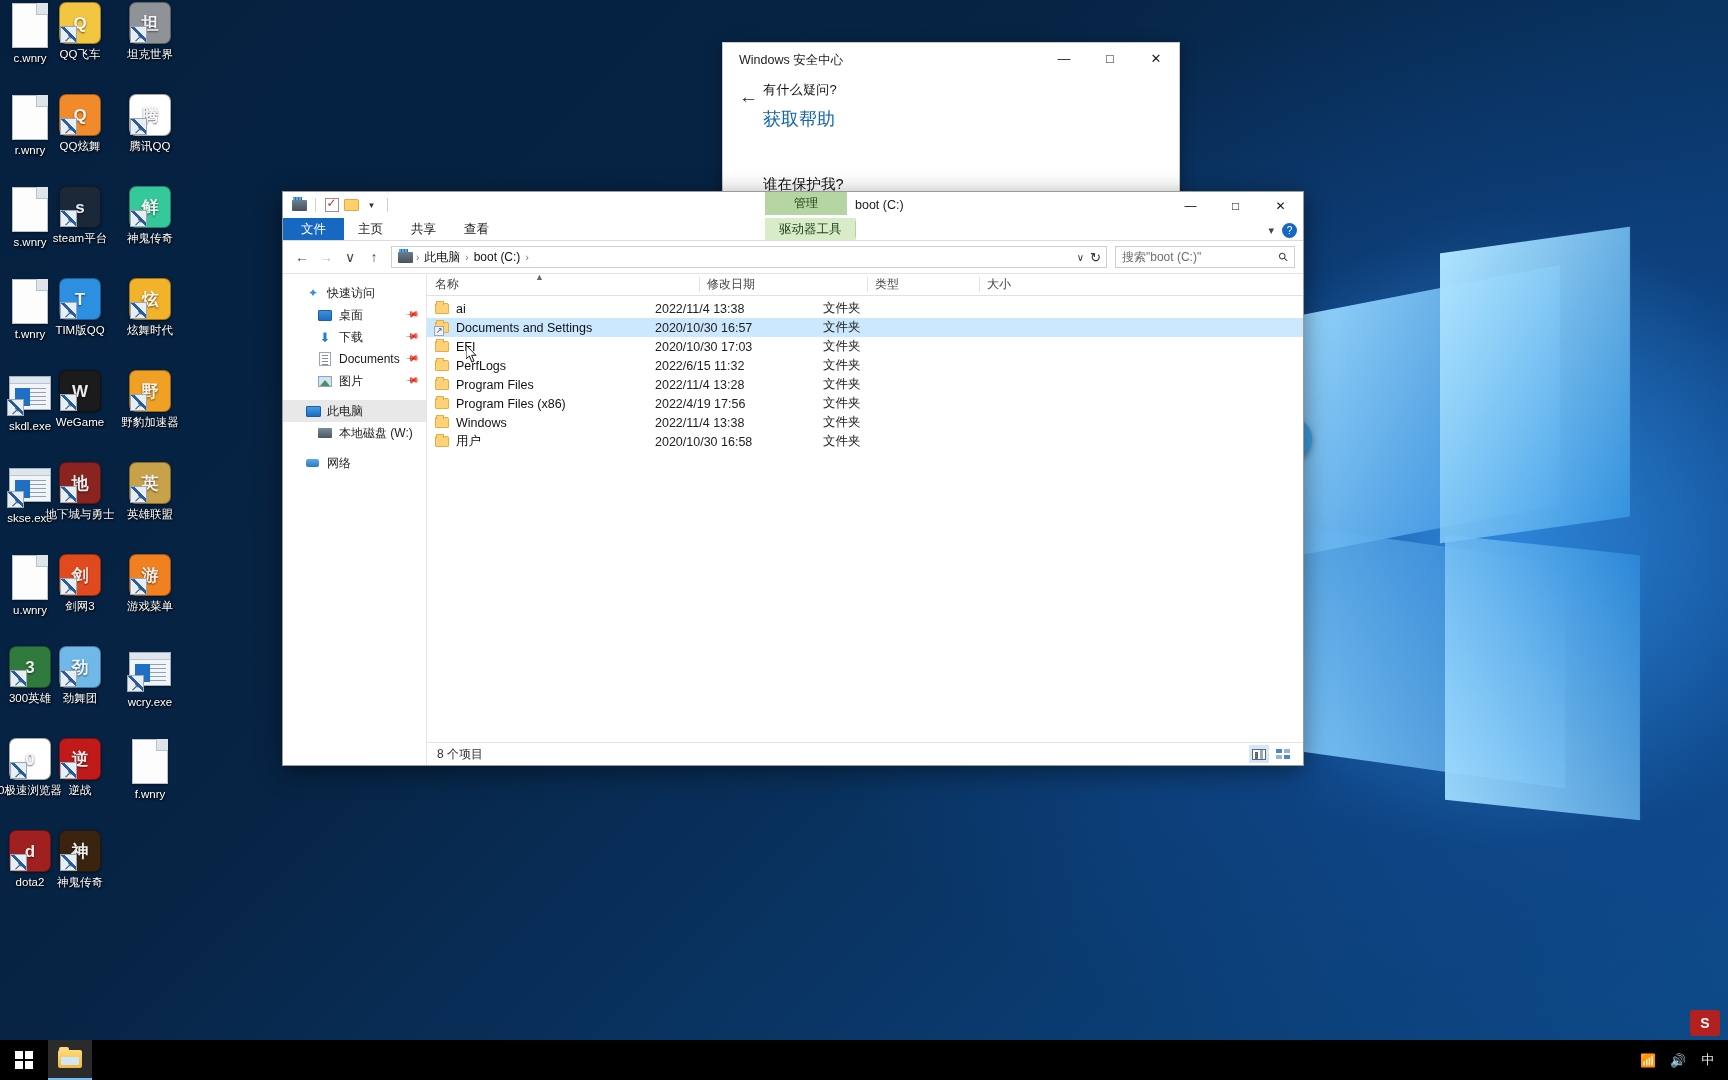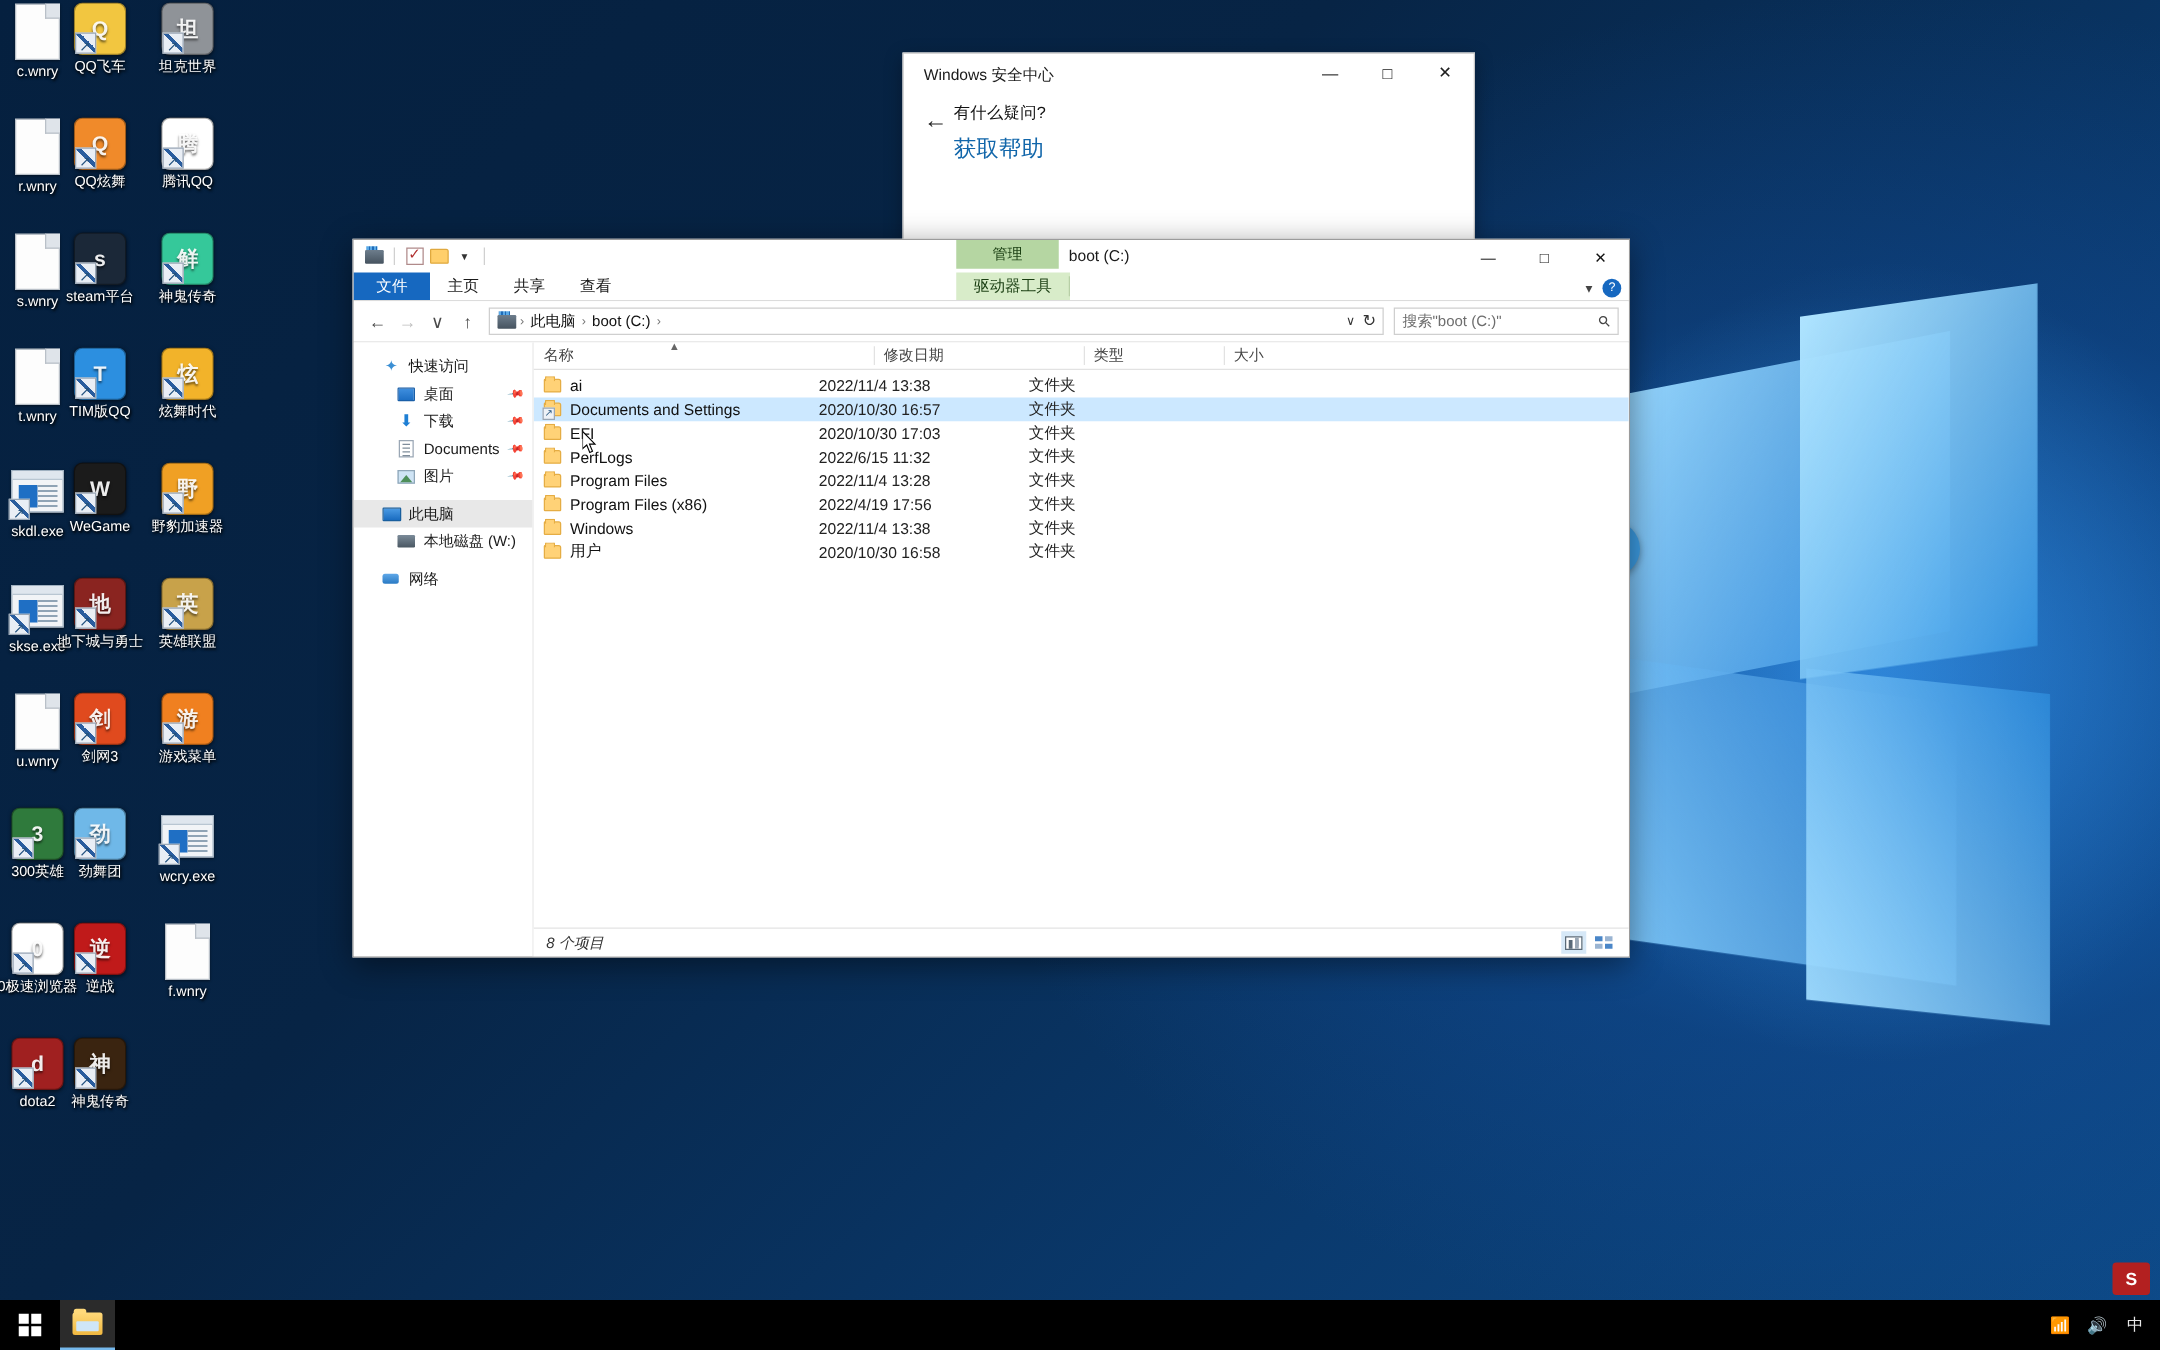--- a/index.html
+++ b/index.html
@@ -242,21 +242,20 @@
     background:#ffd277; border:1px solid #e5ad44; border-bottom:none; border-radius:1px 1px 0 0;
   }
   .folder-ic.shortcut-badge::after {
     content:"↗"; position:absolute; left:-2px; bottom:-4px; font-size:8px; color:#25557f;
     background:#eef2f7; border:1px solid #9aa7b5; width:8px; height:8px; line-height:7px; text-align:center;
   }
   .statusbar {
     height:23px; border-top:1px solid #e4e4e4; background:#fff;
     display:flex; align-items:center; padding:0 10px; font-size:12px; color:#333;
     position:relative;
-    font-style:italic;
   }
   .view-btns { margin-left:auto; display:flex; gap:4px; }
   .vbtn { width:20px; height:18px; display:flex; align-items:center; justify-content:center; }
   .vbtn.active { background:#d6e8f7; }
   .vb-details {
     width:14px; height:11px; border:1px solid #5a6a78; position:relative; background:#fff;
   }
   .vb-details::after {
     content:""; position:absolute; left:2px; top:2px; width:3px; height:7px; background:#5a6a78;
     box-shadow: 5px 0 0 0 #9aa7b5, 5px -2px 0 0 #9aa7b5;
@@ -517,20 +516,21 @@
     <div class="secwin-btns">
       <div>—</div>
       <div>□</div>
       <div>✕</div>
     </div>
   </div>
   <div class="secwin-body">
     <div class="sec-back">←</div>
     <div class="sec-h">有什么疑问?</div>
     <div class="sec-link">获取帮助</div>
+    <div class="sec-h2">谁在保护我?</div>
   </div>
 </div>
 
 <div class="explorer">
 
   <div class="ex-titlebar">
     <div class="qat">
       <span class="qat-ico">
           <span class="drive-glyph"></span>
         </span>

